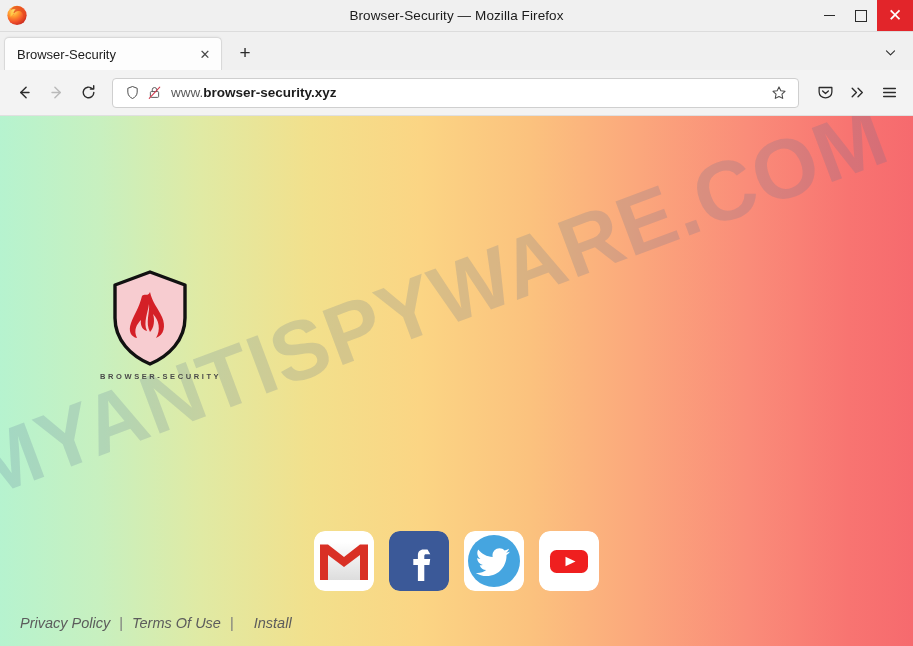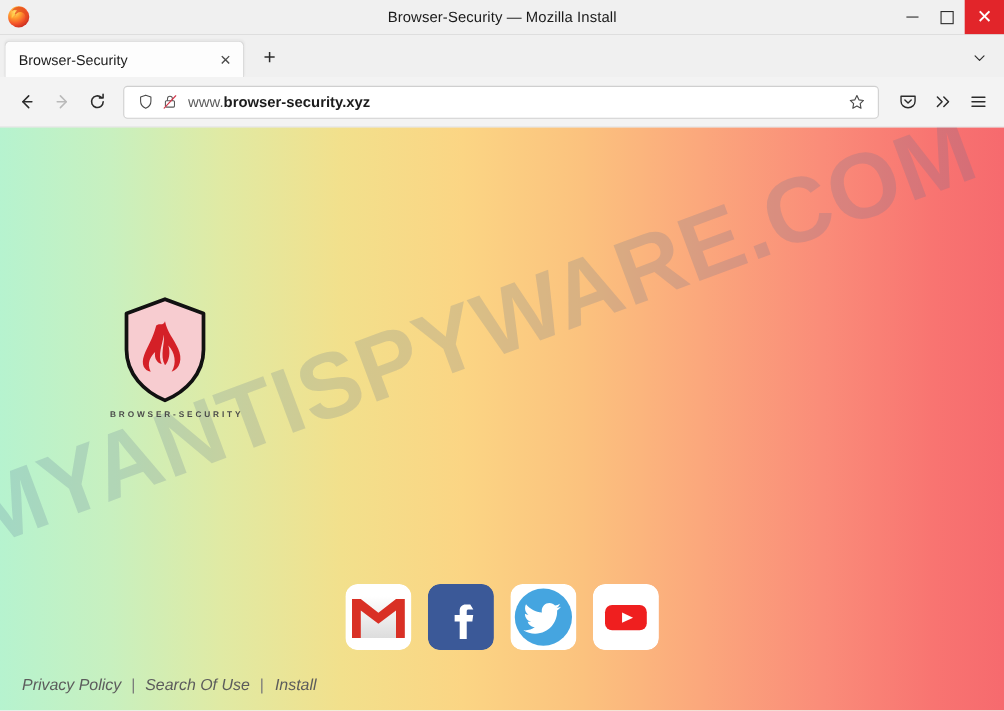--- a/index.html
+++ b/index.html
@@ -340,21 +340,21 @@
   }
   .sep {
     margin: 0 9px;
     color: #7a7a7a;
   }
   .sep2 {
     margin: 0 5px 0 9px;
     color: #7a7a7a;
   }
   .flink-install {
-    margin-left: 5px;
+    margin-left: 15px;
   }
 </style>
 </head>
 <body>
 
 <div class="window">
 
   <div class="titlebar">
     <span class="ff-logo">
       <svg width="22" height="22" viewBox="0 0 32 32">
@@ -364,21 +364,21 @@
             <stop offset="35%" stop-color="#ff9d2e"></stop>
             <stop offset="70%" stop-color="#f4542a"></stop>
             <stop offset="100%" stop-color="#c92b1f"></stop>
           </radialGradient>
         </defs>
         <circle cx="16" cy="16.5" r="14" fill="url(#ffg)"></circle>
         <path d="M16 3c-5 0-8 3-9 6 2-2 5-2 7-1-3 2-4 5-3 8 1-4 4-6 7-6 4 0 7 3 7 7 0 5-4 8-9 8 7 1 12-3 12-9 0-7-5-13-12-13z" fill="#e34b1d" opacity="0.75"></path>
         <path d="M9 11c-2 2-3 5-2 8 1-3 3-5 6-5-2-1-3-2-4-3z" fill="#ffcf4a" opacity="0.85"></path>
       </svg>
     </span>
-    <div class="title-text">Browser-Security — Mozilla Install</div>
+    <div class="title-text">Browser-Security — Mozilla Firefox</div>
     <div class="wincontrols">
       <div class="wc wc-min"></div>
       <div class="wc wc-max"></div>
       <div class="wc wc-close">✕</div>
     </div>
   </div>
 
   <div class="tabstrip">
     <div class="tab">
       <span class="tab-title">Browser-Security</span>
@@ -504,19 +504,19 @@
           <rect x="11" y="19" width="38" height="23" rx="6.5" fill="#ef1f1f"></rect>
           <path d="M26.5 25.8 L36.5 30.5 L26.5 35.2 Z" fill="#ffffff"></path>
         </svg>
       </span>
 
     </div>
 
     <div class="footer">
       <a href="#">Privacy Policy</a>
       <span class="sep">|</span>
-      <a href="#">Search Of Use</a>
+      <a href="#">Terms Of Use</a>
       <span class="sep2">|</span>
       <a href="#" class="flink-install">Install</a>
     </div>
 
   </div>
 </div>
 
 </body></html>

